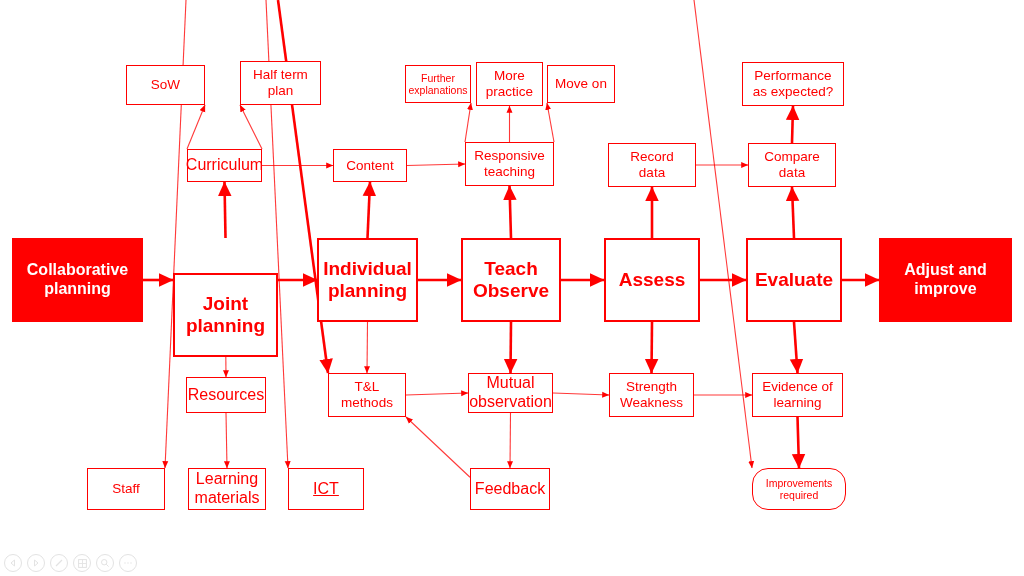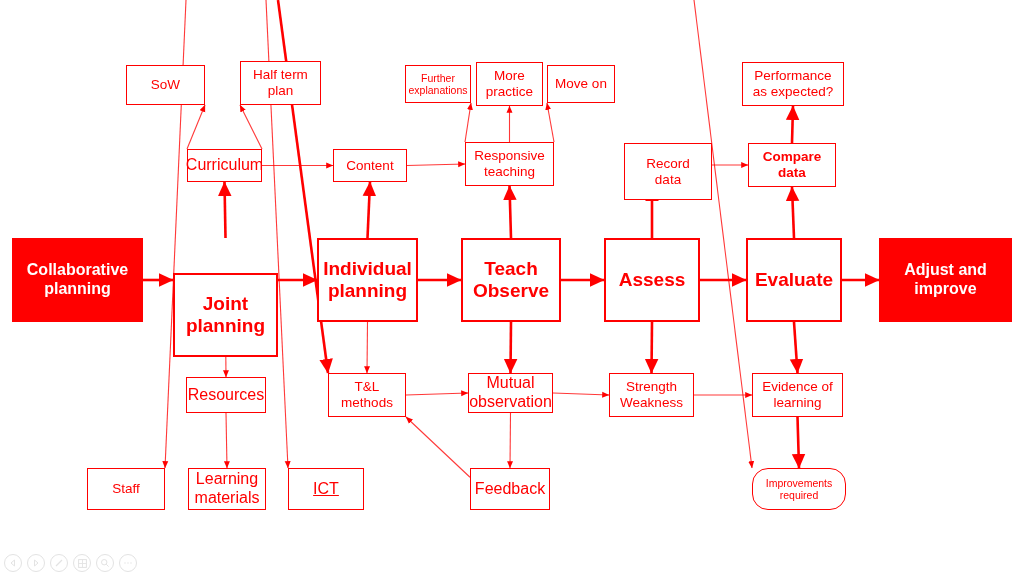--- a/index.html
+++ b/index.html
@@ -187,25 +187,25 @@
         <span class="lbl">Further
 explanations</span>
       </div>
       <div class="node sub" style="left: 476px; top: 62px; width: 67px; height: 44px;">
         <span class="lbl">More
 practice</span>
       </div>
       <div class="node sub" style="left: 547px; top: 65px; width: 68px; height: 38px;">
         <span class="lbl">Move on</span>
       </div>
-      <div class="node sub" style="left: 608px; top: 143px; width: 88px; height: 57px; margin-left: 16px;">
+      <div class="node sub" style="left: 608px; top: 143px; width: 88px; height: 44px;">
         <span class="lbl">Record
 data</span>
       </div>
-      <div class="node sub" style="left: 748px; top: 143px; width: 88px; height: 44px; font-weight: bold;">
+      <div class="node sub" style="left: 748px; top: 143px; width: 88px; height: 44px;">
         <span class="lbl">Compare
 data</span>
       </div>
       <div class="node sub" style="left: 742px; top: 62px; width: 102px; height: 44px;">
         <span class="lbl">Performance
 as expected?</span>
       </div>
       <div class="node small" style="left: 186px; top: 377px; width: 80px; height: 36px;">
         <span class="lbl">Resources</span>
       </div>

